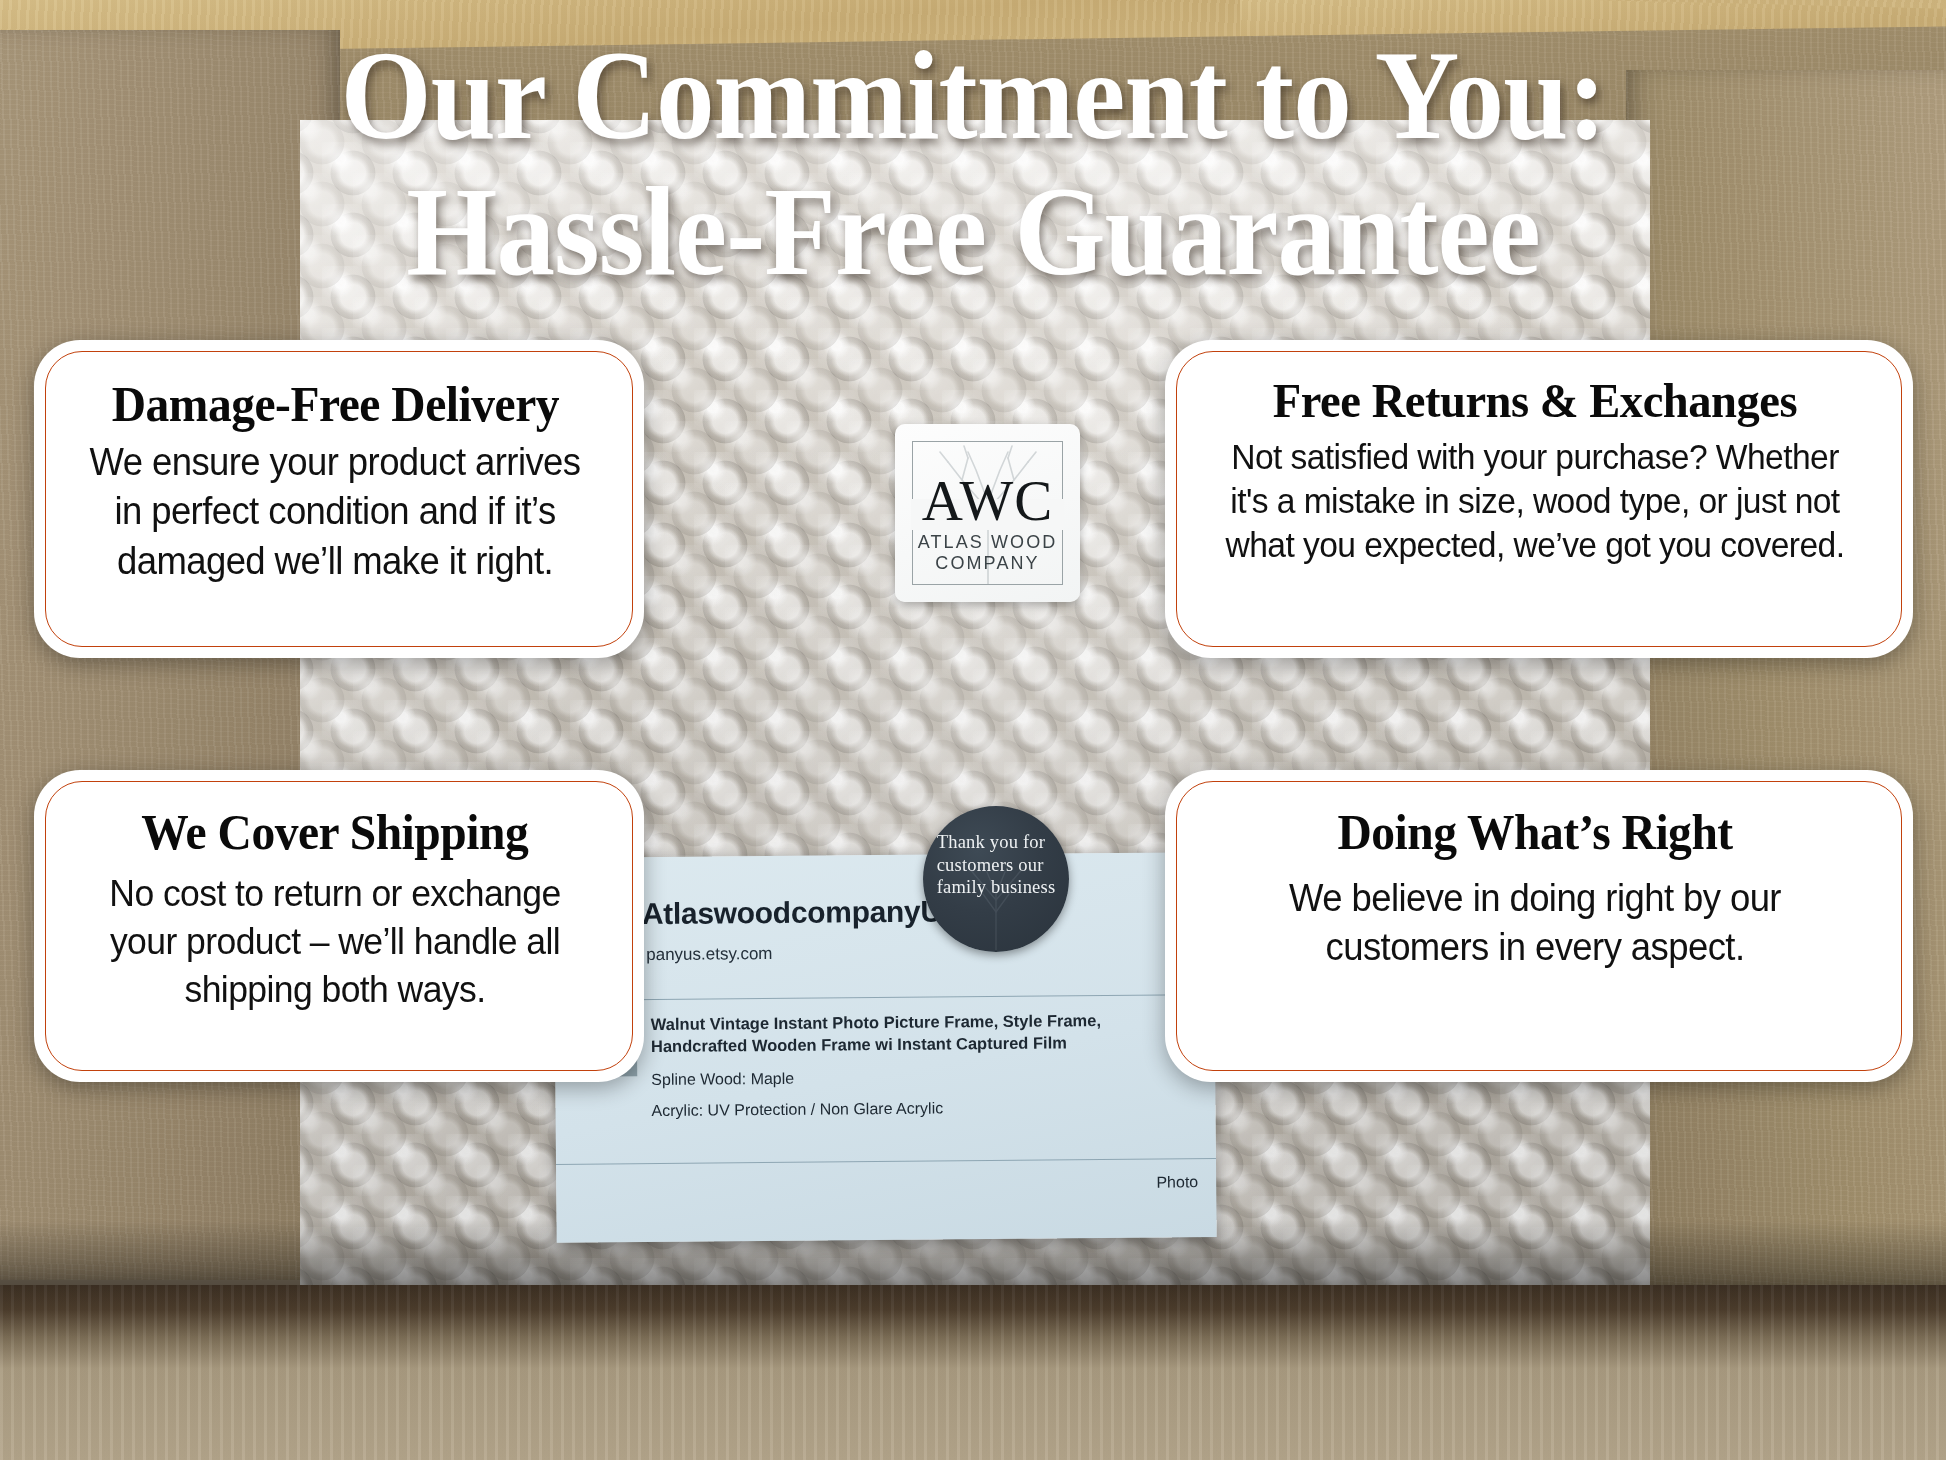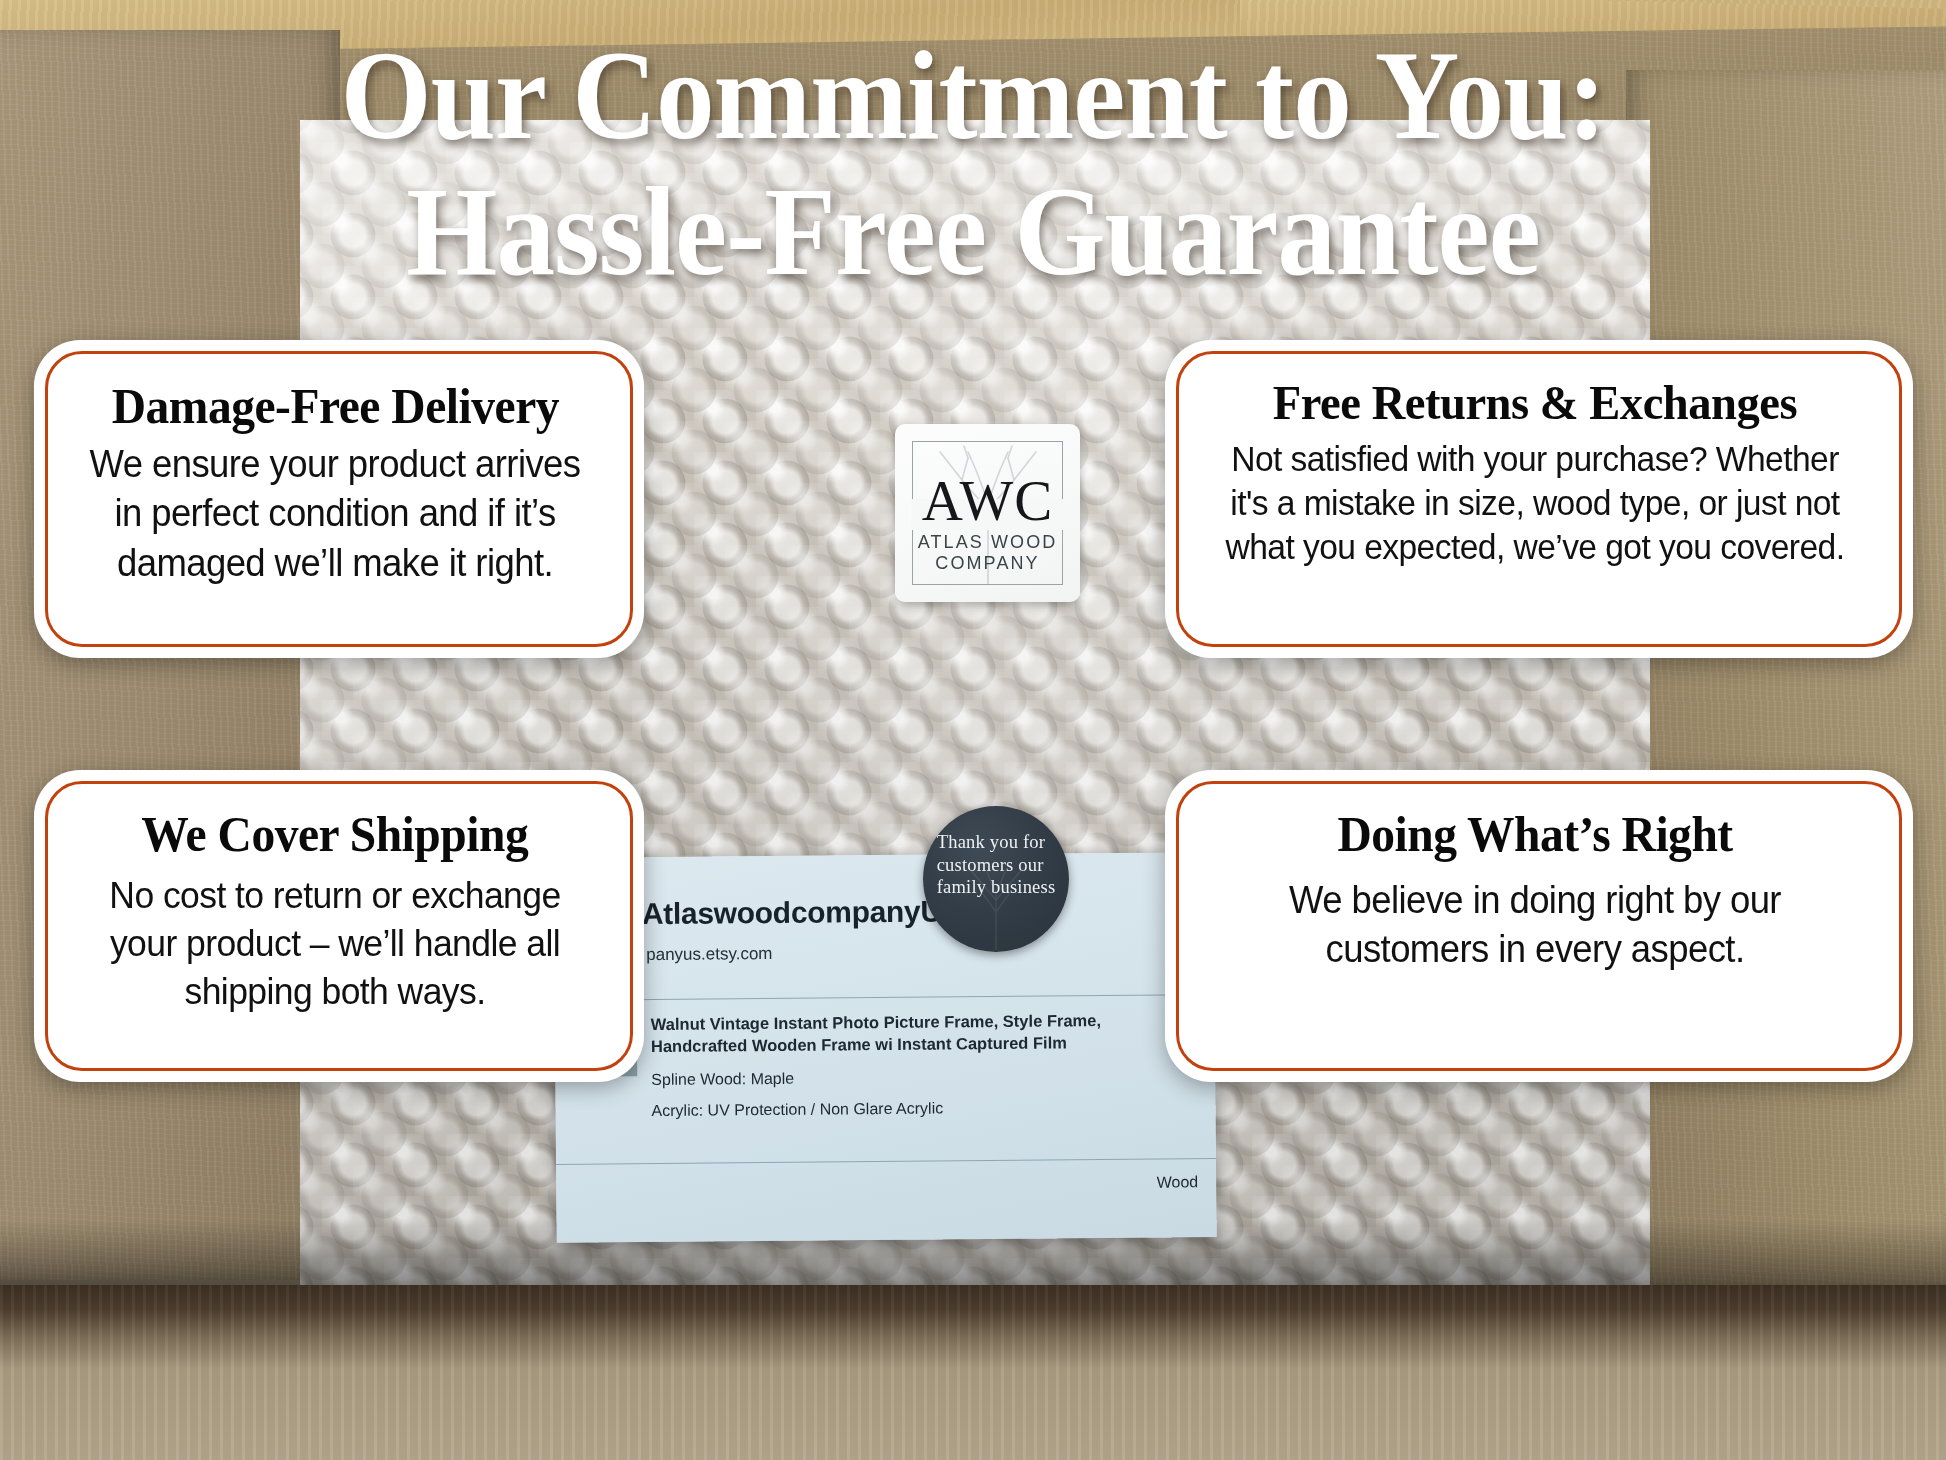--- a/index.html
+++ b/index.html
@@ -196,21 +196,21 @@
   
   .card {
     position: absolute;
     background: #ffffff;
     border-radius: 46px;
     box-sizing: border-box;
     padding: 11px;
     box-shadow: 0 6px 22px rgba(0,0,0,.32);
   }
   .card-inner {
-    border: 3px solid #c2410c;
+    border: 1px solid #c2410c;
     border-radius: 37px;
     height: 100%;
     box-sizing: border-box;
     display: flex; flex-direction: column;
     align-items: center; justify-content: flex-start;
     padding: 22px 34px 18px 26px;
   }
   .card h2 {
     margin: 0 0 6px 0;
     font-family: "Liberation Serif", serif;
@@ -291,21 +291,21 @@
           <i></i>
         </div>
       <div>
         <div class="prod-title">Walnut Vintage Instant Photo Picture Frame, Style Frame, Handcrafted Wooden Frame wi Instant Captured Film</div>
         <div class="prod-meta">Spline Wood: Maple</div>
         <div class="prod-meta">Acrylic: UV Protection / Non Glare Acrylic</div>
       </div>
     </div>
 
     <div class="ship-rule2"></div>
-    <div class="item-tag">Wood</div>
+    <div class="item-tag">Photo</div>
   </div>
 
   <div class="awc-sticker">
     <svg class="awc-tree" viewBox="0 0 120 145">
       <g stroke="#6d7a80" stroke-width="1.6" fill="none" stroke-linecap="round">
         <path d="M60 145 L60 62"></path>
         <path d="M60 70 L34 40 M60 70 L86 40 M60 84 L40 60 M60 84 L80 60"></path>
         <path d="M34 40 L20 22 M34 40 L40 18 M86 40 L100 22 M86 40 L80 18"></path>
         <path d="M60 62 L48 30 M60 62 L72 30 M48 30 L40 12 M72 30 L80 12"></path>
         <path d="M20 22 L12 12 M100 22 L108 12 M40 18 L36 6 M80 18 L84 6"></path>

